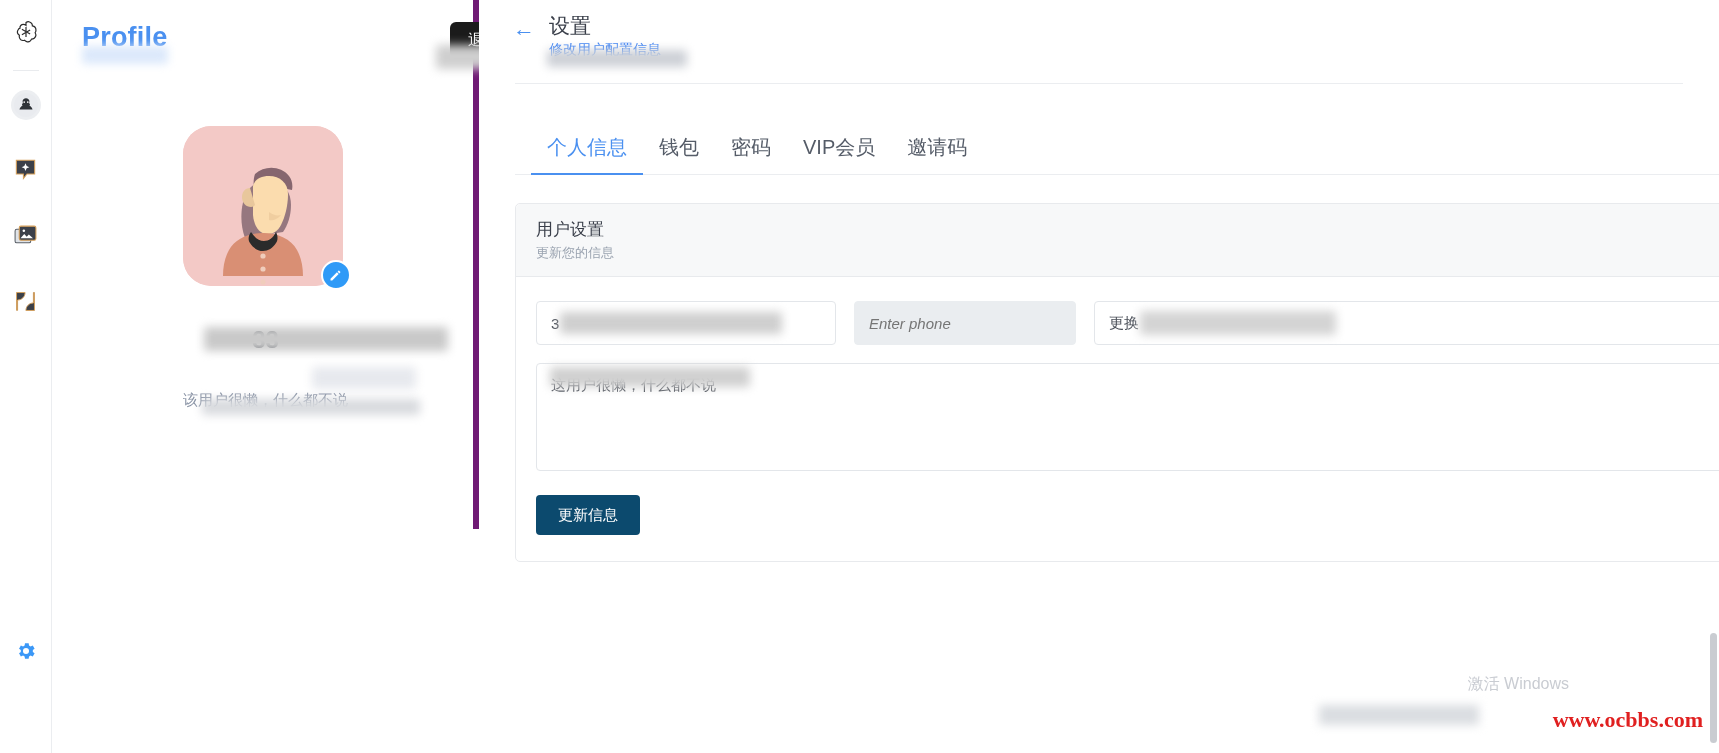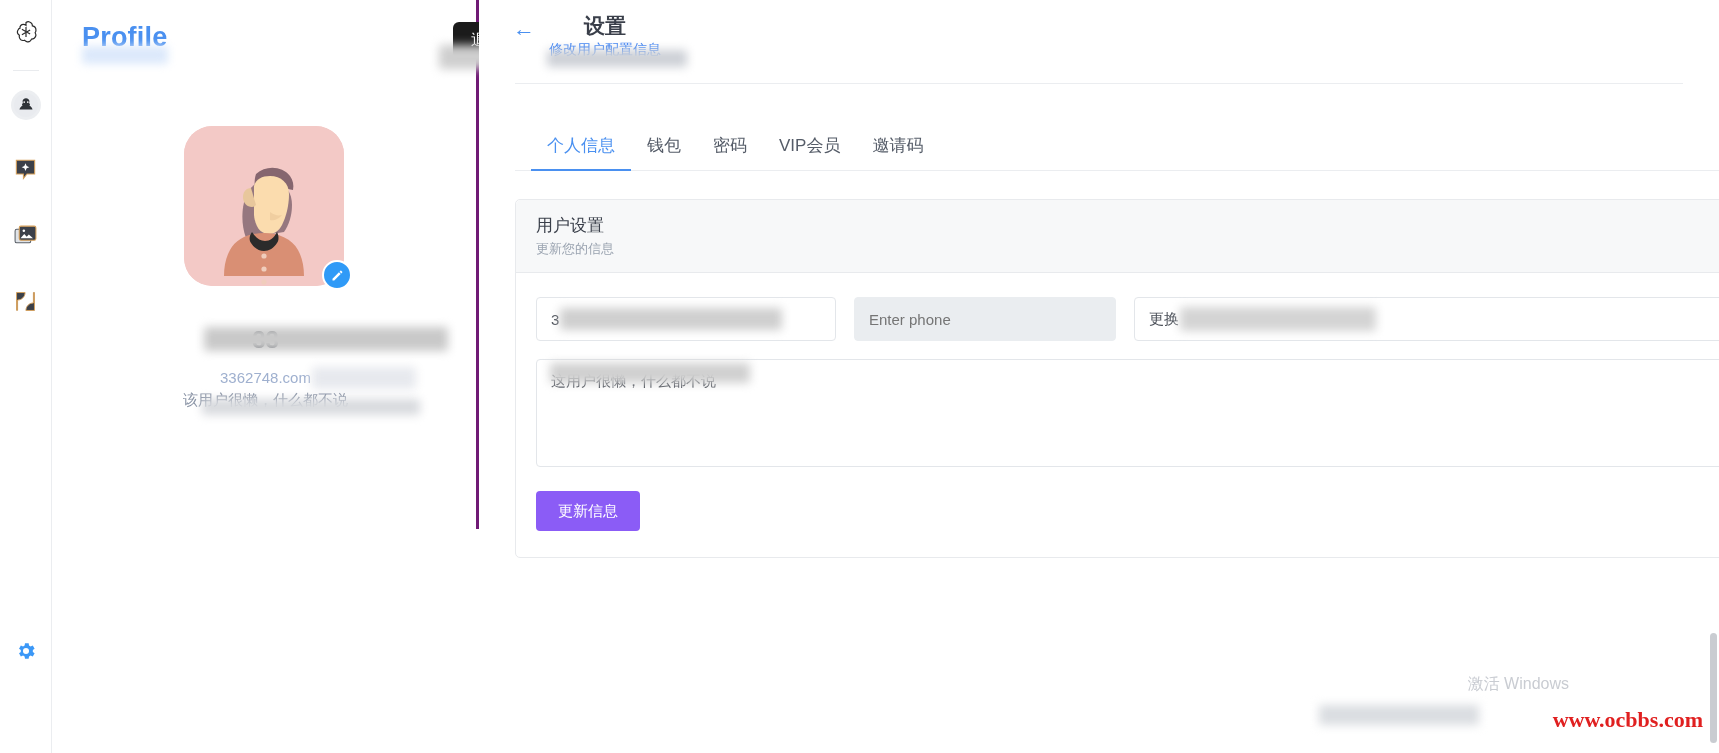--- a/index.html
+++ b/index.html
@@ -34,21 +34,21 @@
     width:30px; height:30px; border-radius:50%;
     background:#eceef1; display:flex; align-items:center; justify-content:center;
     overflow:hidden;
   }
   .rail-gear { position:absolute; left:12px; bottom:88px; width:28px; height:28px;
     display:flex; align-items:center; justify-content:center; cursor:pointer; }
 
   
   .profile-col {
     width:427px; min-width:427px; height:529px;
-    border-right:3px solid #701a75;
+    border-right:6px solid #701a75;
     background:#ffffff;
     position:relative;
   }
   .profile-title {
     position:absolute; left:30px; top:22px;
     font-size:27px; font-weight:700; color:#4a90f0; letter-spacing:0.2px;
   }
   .profile-title-blur {
     position:absolute; left:30px; top:46px; width:86px; height:18px;
     background:#dce9fb; filter:blur(4px); border-radius:3px;
@@ -104,31 +104,31 @@
     background:#d8dade; filter:blur(5px); border-radius:2px;
   }
 
   
   .main {
     flex:1; height:753px; position:relative; overflow:hidden;
     background:#ffffff;
   }
   .page-head { padding:12px 0 0 34px; display:flex; align-items:flex-start; }
   .back-arrow { color:#4a90f0; font-size:22px; line-height:1; margin-right:14px; margin-top:6px; cursor:pointer; }
-  .page-title { font-size:21px; color:#3a3f4a; font-weight:700; margin:0; line-height:1.3;text-align:center; }
+  .page-title { font-size:21px; color:#3a3f4a; font-weight:400; margin:0; line-height:1.3; }
   .page-sub { font-size:14px; color:#3b82f6; margin-top:2px; position:relative; }
   .page-sub-blur { position:absolute; left:-2px; top:9px; width:140px; height:17px; background:#cdd0d6; filter:blur(5px); border-radius:2px; }
   .head-rule { margin:24px 36px 0 36px; height:1px; background:#ebedf0; }
 
   .tabs {
     margin:44px 0 0 36px; display:flex; gap:0; align-items:flex-end;
     border-bottom:1px solid #ebedf0; width:1645px; padding-left:16px;
   }
   .tab {
-    font-size:17px; color:#555c68; padding:6px 16px 12px 16px;
+    font-size:20px; color:#555c68; padding:6px 16px 12px 16px;
     cursor:pointer; border-bottom:2px solid transparent; margin-bottom:-1px;
     white-space:nowrap;
   }
   .tab.active { color:#4a90f0; border-bottom-color:#4a90f0; }
 
   .card {
     margin:28px 36px 0 36px; border:1px solid #e8eaed; border-radius:5px;
     width:1645px; background:#fff;
   }
   .card-head {
@@ -140,37 +140,37 @@
   .card-body { padding:24px 20px 26px 20px; }
 
   .form-row { display:flex; gap:18px; align-items:center; }
   .inp {
     height:44px; border:1px solid #e3e6ea; border-radius:4px;
     padding:0 14px; font-size:15px; color:#4a4f58;
     font-family:"Liberation Sans", sans-serif; background:#fff; outline:none;
   }
   .inp-name { width:300px; position:relative; }
   .inp-phone {
-    width:262px; background:#eaedf0; color:#8b929c; border-color:#eaedf0;
+    width:222px; background:#eaedf0; color:#8b929c; border-color:#eaedf0;font-style:italic;
   }
   .inp-email { flex:1; position:relative; }
   .field-wrap { position:relative; }
   .blur-ov { position:absolute; pointer-events:none; filter:blur(5px); border-radius:2px; }
 
   .textarea {
     margin-top:18px; width:100%; height:108px; resize:vertical;
     border:1px solid #e3e6ea; border-radius:4px; padding:12px 14px;
     font-size:15px; color:#4a4f58; font-family:"Liberation Sans", sans-serif;
     outline:none; background:#fff;
   }
   .ta-wrap { position:relative; }
 
   .btn-submit {
     margin-top:20px; height:40px; padding:0 22px;
-    background:#8b5cf6; border:none; border-radius:4px;
+    background:#0c4a6e; border:none; border-radius:4px;
     color:#fff; font-size:15px; cursor:pointer;
     font-family:"Liberation Sans", sans-serif;
   }
 
   .activate {
     position:absolute; right:150px; bottom:58px;
     font-size:16px; color:#c9ccd2; white-space:nowrap;
   }
   .activate-blur {
     position:absolute; right:240px; bottom:28px; width:160px; height:20px;
@@ -276,23 +276,20 @@
       <div class="avatar-badge">
         <svg width="15" height="15" viewBox="0 0 24 24" fill="#ffffff">
           <path d="M4 17.2V20h2.8L17.1 9.7l-2.8-2.8zM19.6 7.2c0.3-0.3 0.3-0.8 0-1.1l-1.7-1.7c-0.3-0.3-0.8-0.3-1.1 0l-1.4 1.4 2.8 2.8z"></path>
         </svg>
       </div>
     </div>
 
     <div class="user-name">33</div>
     <div class="user-name-blur"></div>
 
-    <div class="user-email">
-      <span>3362748</span><span>.com</span>
-    </div>
     <div class="user-email-blur"></div>
 
     <div class="user-bio">该用户很懒，什么都不说</div>
     <div class="user-bio-blur"></div>
   </div>
 
   <div class="main">
 
     <div class="page-head">
       <div class="back-arrow">←</div>

